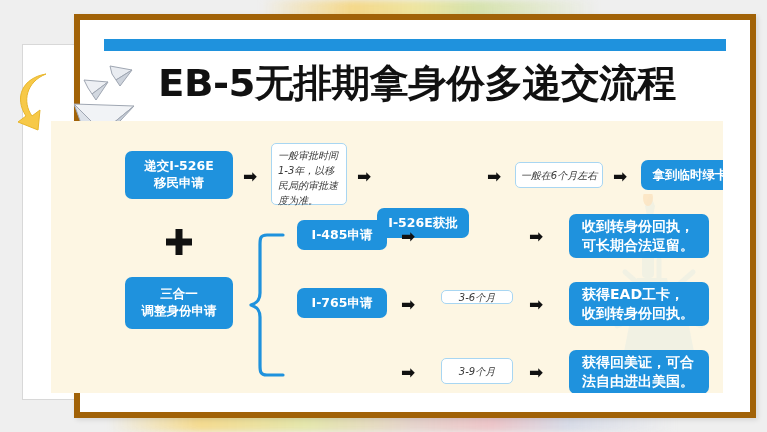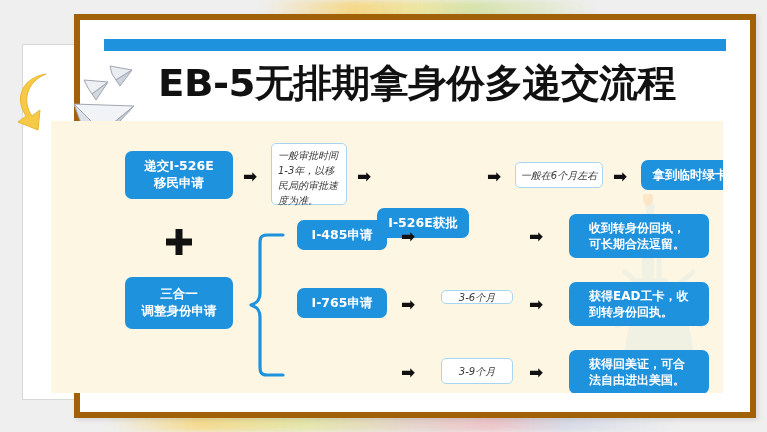--- a/index.html
+++ b/index.html
@@ -73,21 +73,21 @@
   .node{
     position:absolute;box-sizing:border-box;
     display:flex;align-items:center;justify-content:center;text-align:center;
   }
   .blue-box{
     background:#1f92dd;color:#ffffff;border-radius:7px;
     font-weight:bold;line-height:1.35;
     font-family:"DejaVu Sans","Liberation Sans",sans-serif;
   }
   .blue-box.small{font-size:12.5px;}
-  .blue-box.tiny{font-size:12px;padding:0 20px;text-align:left;justify-content:flex-start;}
+  .blue-box.tiny{font-size:14px;padding:0 13px;text-align:left;justify-content:flex-start;}
   .note-box{
     background:#ffffff;border:1.4px solid #a8d6f2;border-radius:5px;
     color:#3a3a3a;font-size:10px;line-height:1.5;
     font-family:"DejaVu Sans","Liberation Sans",sans-serif;
     box-sizing:border-box;
     font-style:italic;
   }
   .note-box.multi{padding:4px 6px;text-align:left;justify-content:flex-start;align-items:flex-start;}
   .arrow{
     position:absolute;color:#111111;font-size:17px;line-height:1;font-weight:bold;

